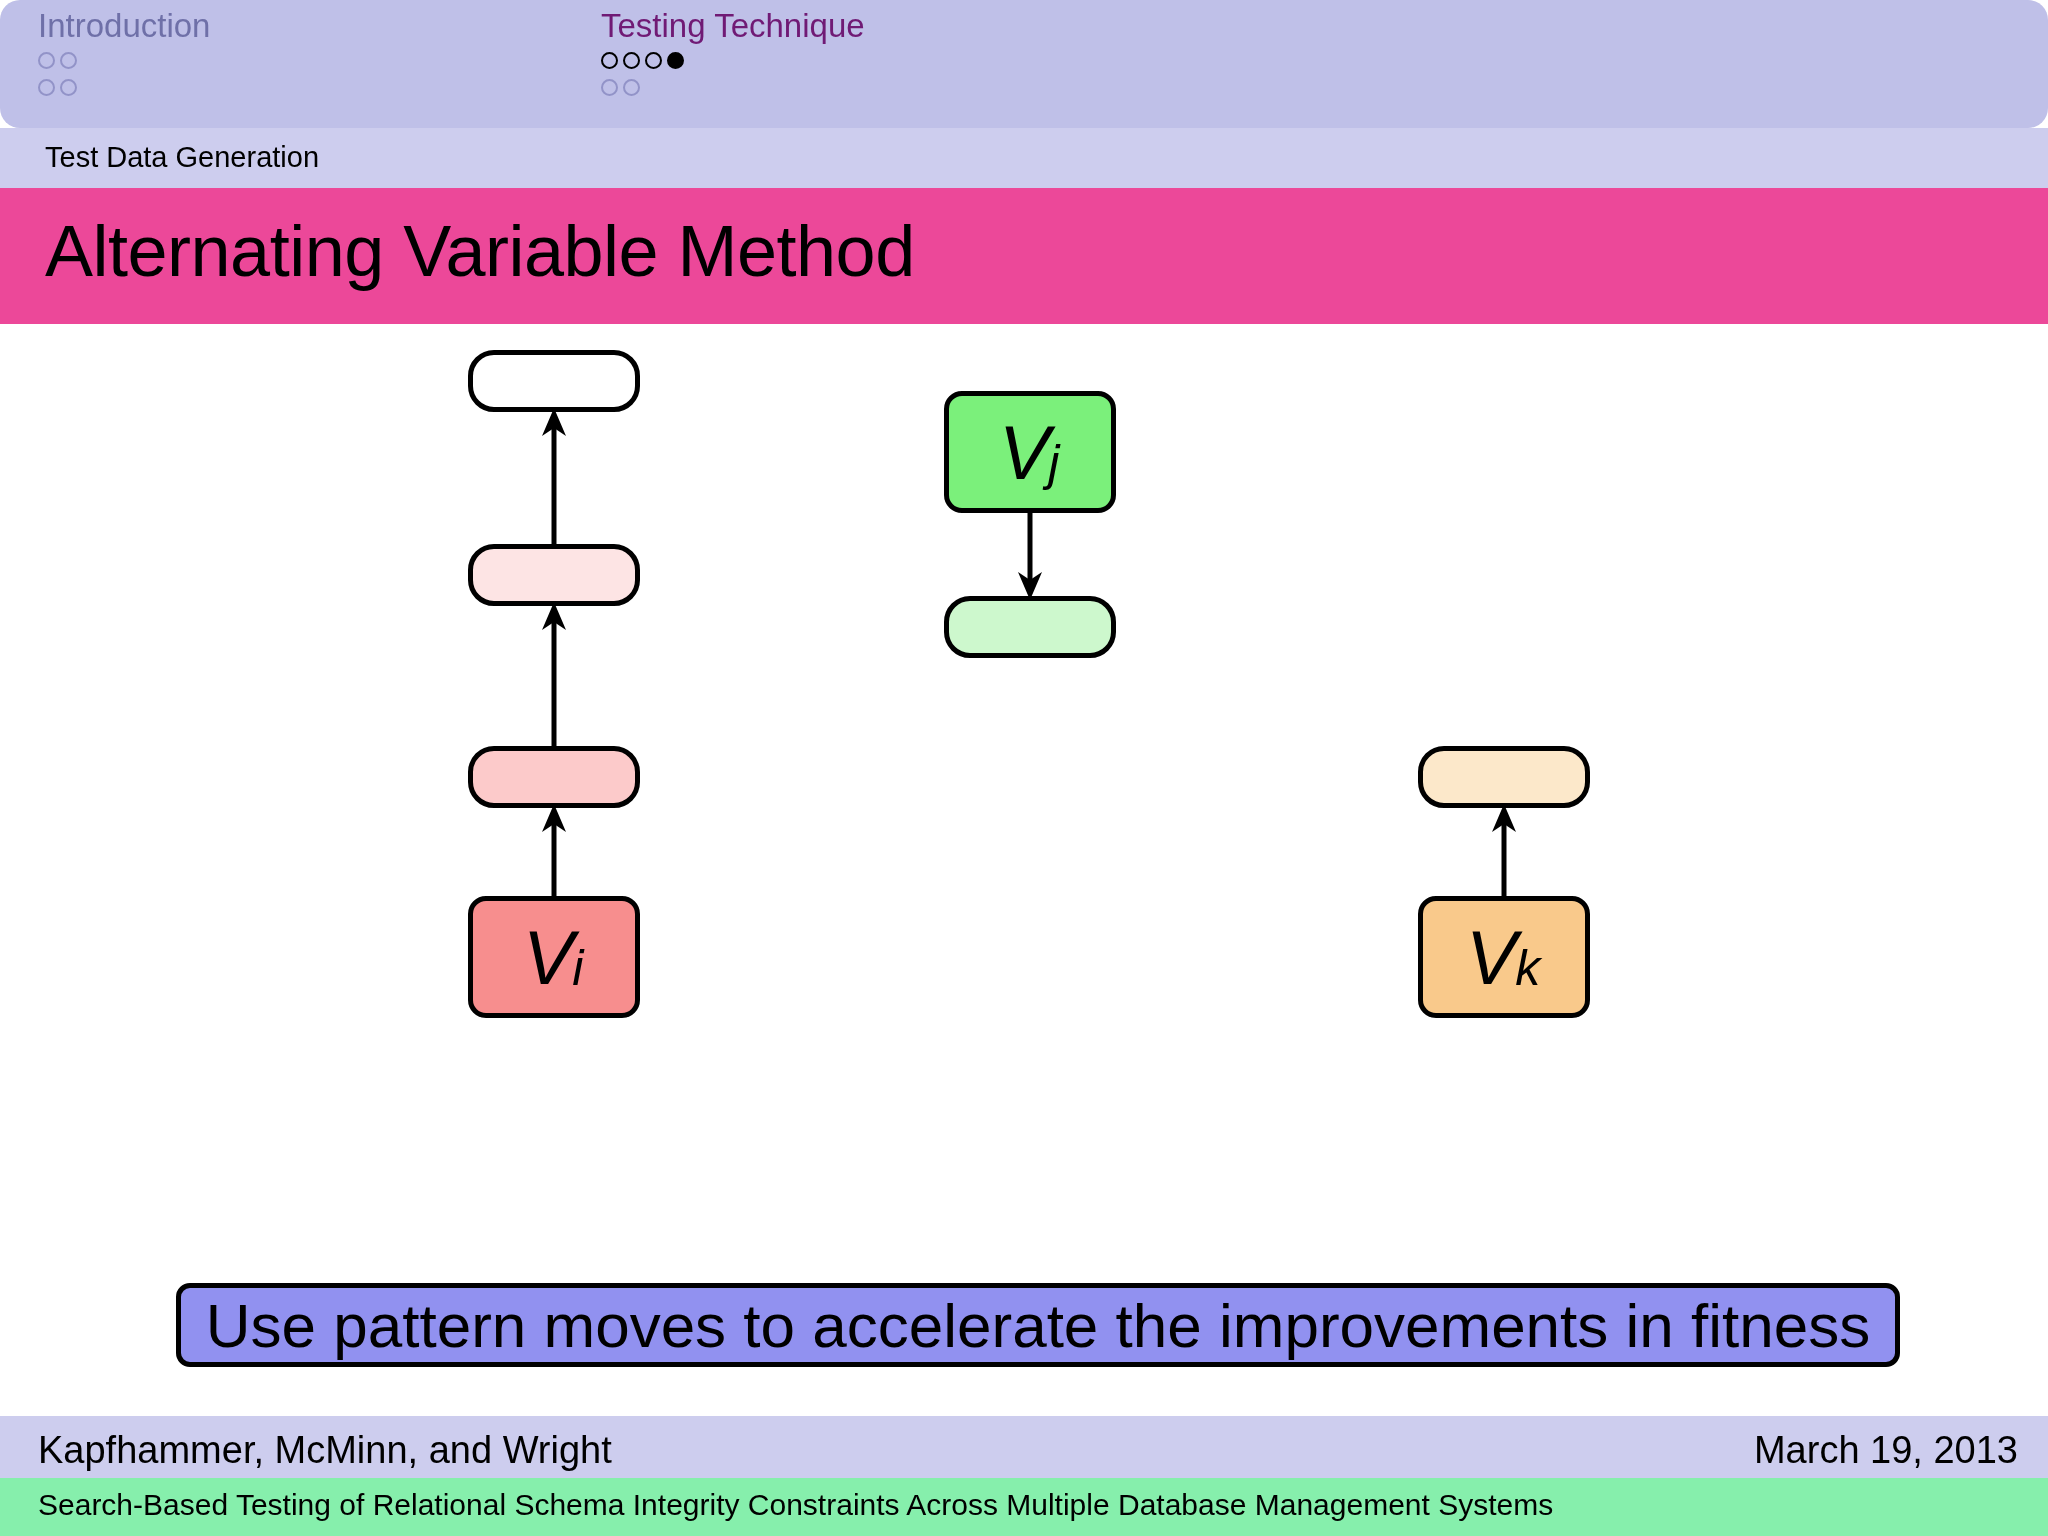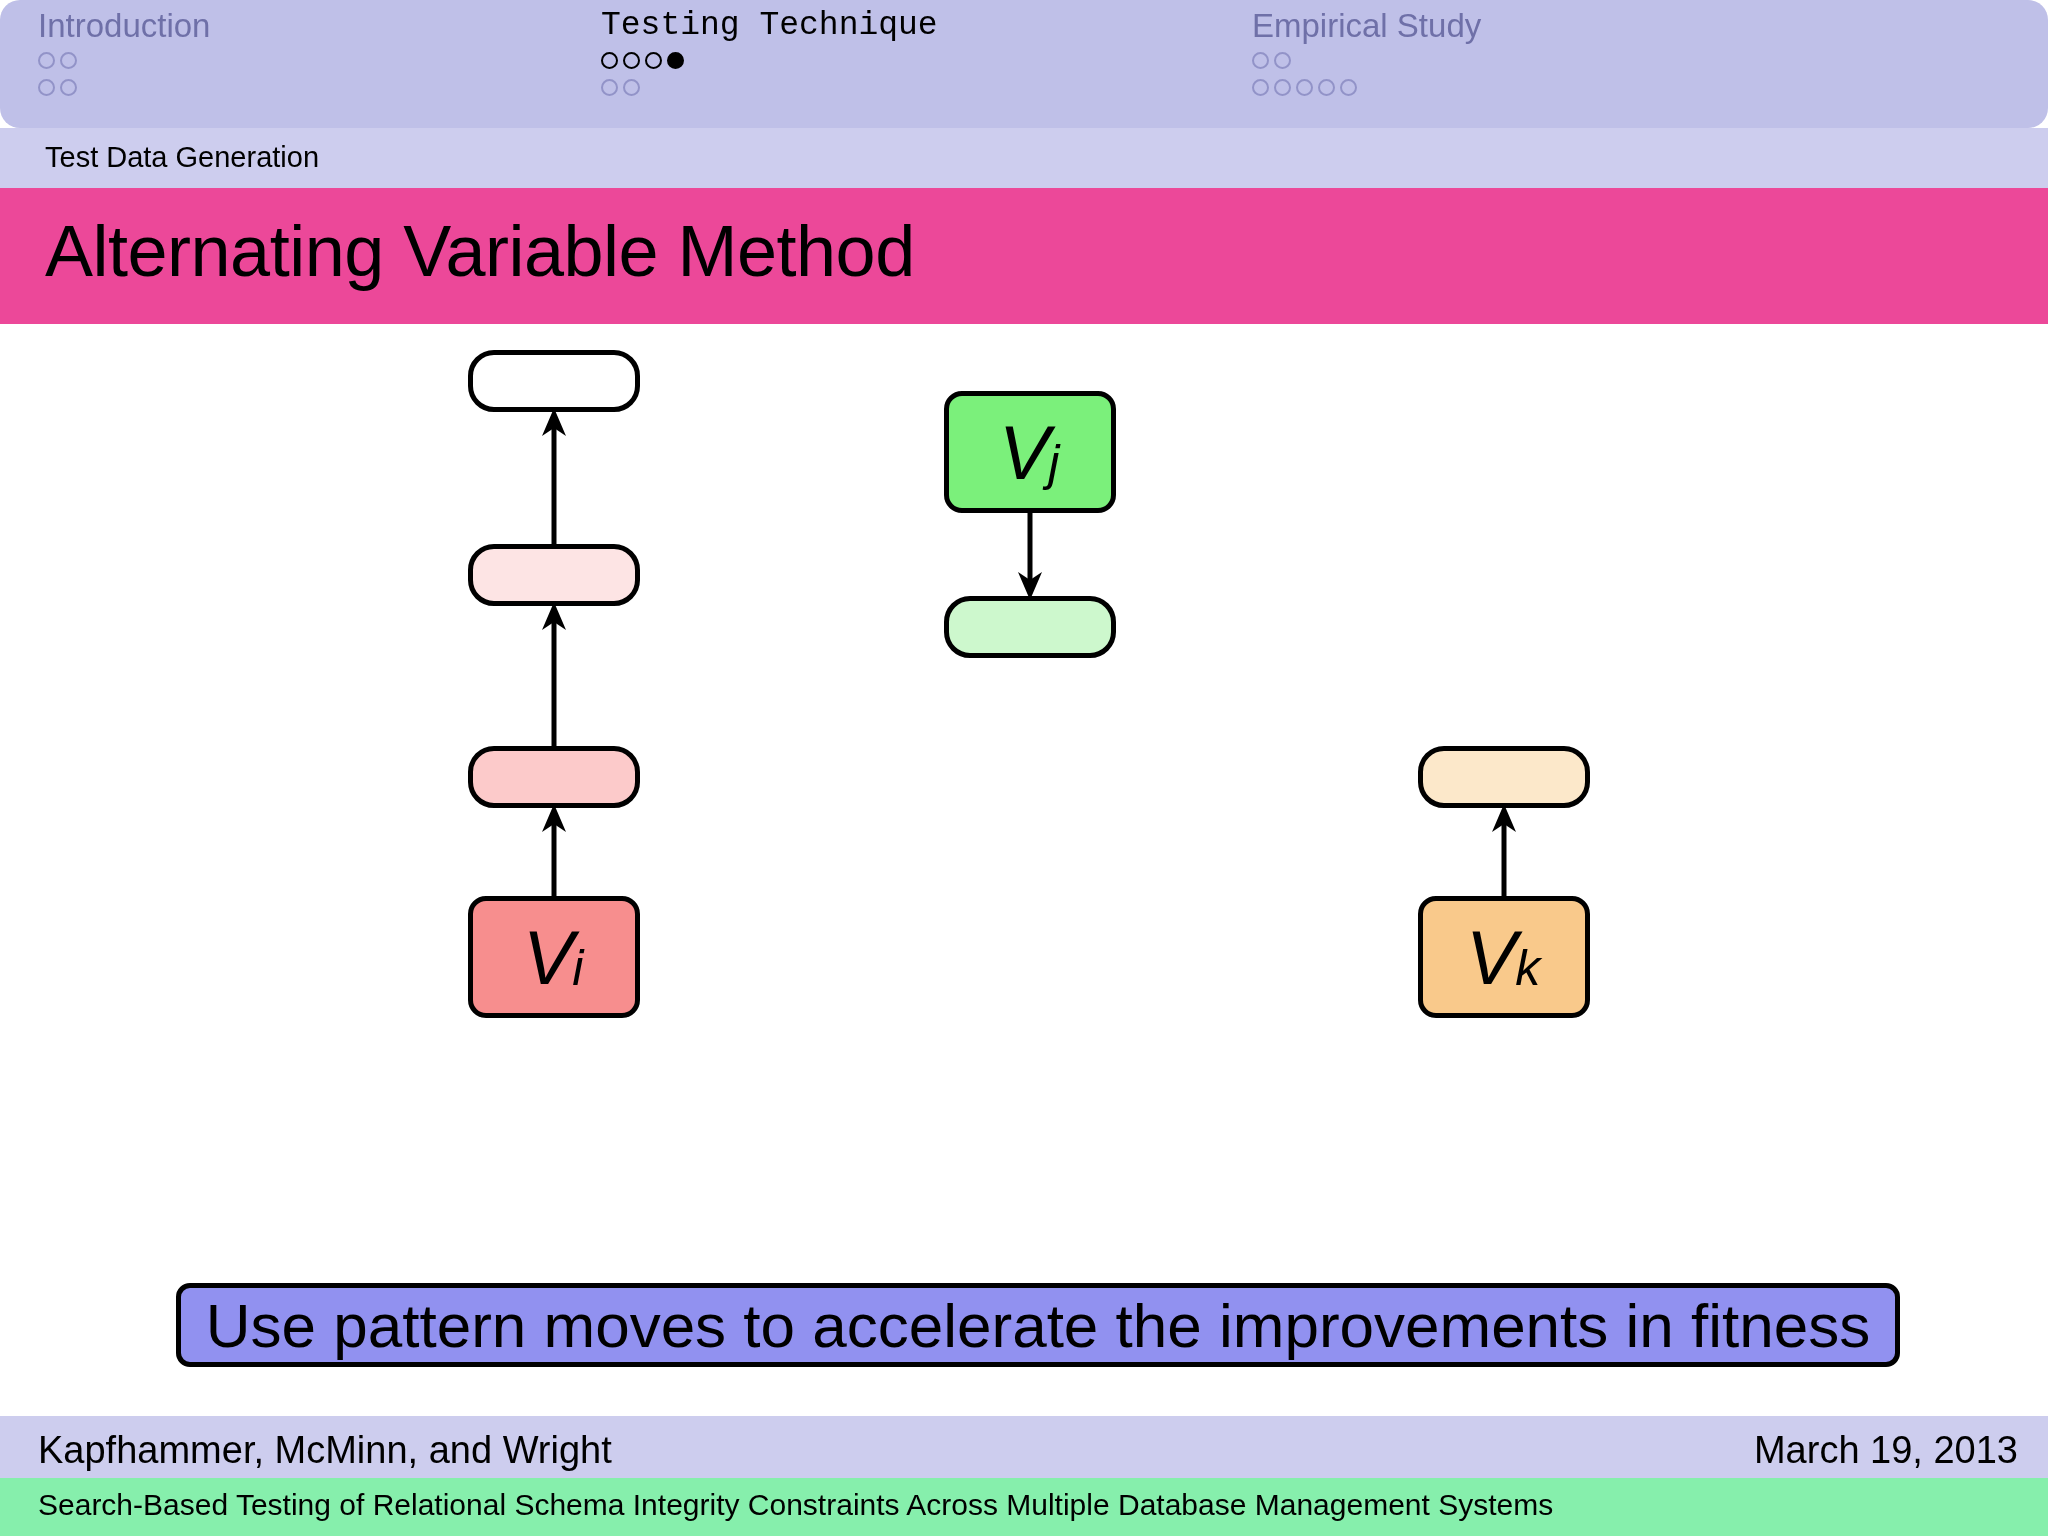--- a/index.html
+++ b/index.html
@@ -28,22 +28,21 @@
     position: absolute;
     top: 6px;
   }
   .nav-section-title {
     font-size: 33px;
     color: #6f70a8;
     white-space: nowrap;
     line-height: 40px;
   }
   .nav-section-title.active {
-    color: #000000;
-    font-family: Liberation Mono, monospace;
+    color: #701a75;
   }
   .nav-dots-row {
     height: 26px;
     line-height: 26px;
     white-space: nowrap;
     margin-top: 1px;
   }
   .dot {
     display: inline-block;
     width: 17px;
@@ -217,29 +216,20 @@
   <div class="nav-section" style="left:601px;">
     <div class="nav-section-title active">Testing Technique</div>
     <div class="nav-dots-row">
       <span class="dot cur-open"></span><span class="dot cur-open"></span><span class="dot cur-open"></span><span class="dot cur-filled"></span>
     </div>
     <div class="nav-dots-row">
       <span class="dot"></span><span class="dot"></span>
     </div>
   </div>
 
-  <div class="nav-section" style="left:1252px;">
-    <div class="nav-section-title">Empirical Study</div>
-    <div class="nav-dots-row">
-      <span class="dot"></span><span class="dot"></span>
-    </div>
-    <div class="nav-dots-row">
-      <span class="dot"></span><span class="dot"></span><span class="dot"></span><span class="dot"></span><span class="dot"></span>
-    </div>
-  </div>
 
 </div>
 
 <div class="subsection-bar">
   <div class="subsection-text">Test Data Generation</div>
 </div>
 
 <div class="title-band">
   <div class="slide-title">Alternating Variable Method</div>
 </div>

